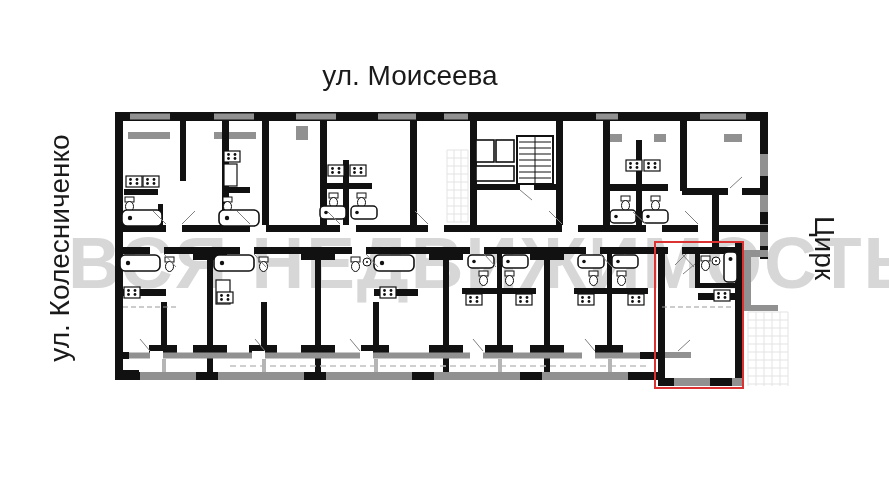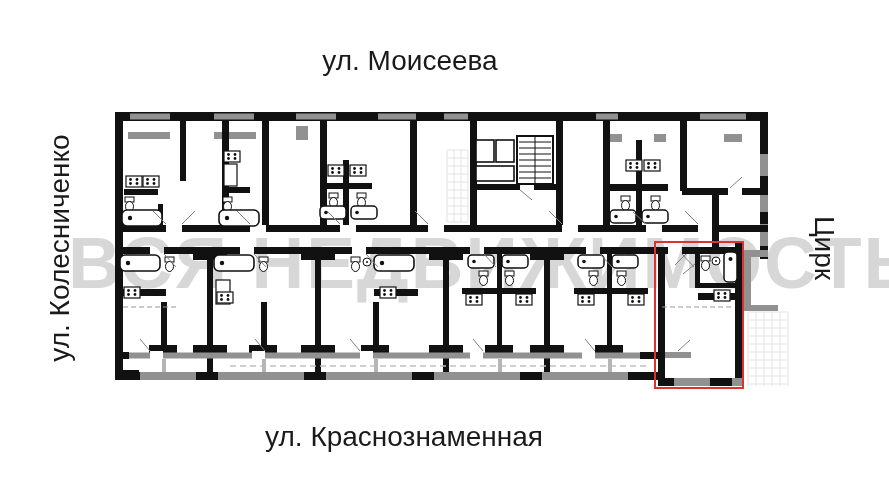--- a/index.html
+++ b/index.html
@@ -2,21 +2,21 @@
 <html><head>
 <meta charset="utf-8">
 <style>
   html,body{margin:0;padding:0;background:#fff;}
   .canvas{position:relative;width:889px;height:500px;background:#fff;overflow:hidden;
           font-family:"Liberation Sans",sans-serif;}
   .watermark{position:absolute;left:68px;top:226px;z-index:1;font-size:73px;font-weight:700;
              letter-spacing:2px;color:#d7d7d7;white-space:nowrap;line-height:74px;user-select:none;}
   .plan-svg{position:absolute;left:0;top:0;z-index:2;}
   .street-label{position:absolute;z-index:3;color:#1a1a1a;font-size:28px;text-align:center;white-space:nowrap;}
-  .street-top{left:250px;top:45px;width:320px;}
+  .street-top{left:250px;top:60px;width:320px;}
   .street-bottom{left:234px;top:421px;width:340px;}
   .street-left{left:-60px;top:232px;width:240px;transform:rotate(-90deg);transform-origin:center;}
   .street-right{left:779px;top:232px;width:90px;transform:rotate(90deg);transform-origin:center;}
   .apartment-highlight{position:absolute;left:654px;top:241px;width:90px;height:148px;z-index:4;
                        border:2.5px solid #dd3232;box-sizing:border-box;background:transparent;cursor:pointer;}
 </style>
 </head>
 <body>
 
 <div class="canvas">
@@ -271,15 +271,14 @@
                M150,351L140,339 M265,351L255,339 M360,351L350,339 M483,351L473,339 M595,351L585,339
                M686,254L675,265 M695,264L683,274 M678,351L690,340 M730,188L742,177 M520,190L532,200"></path>
     </g>
   </svg>
 
   <div class="apartment-highlight"></div>
 
   <div class="street-label street-top">ул. Моисеева</div>
   <div class="street-label street-left">ул. Колесниченко</div>
   <div class="street-label street-right">Цирк</div>
-  <div class="street-label street-bottom">ул. Краснознаменная</div>
 
 </div>
 
 </body></html>

